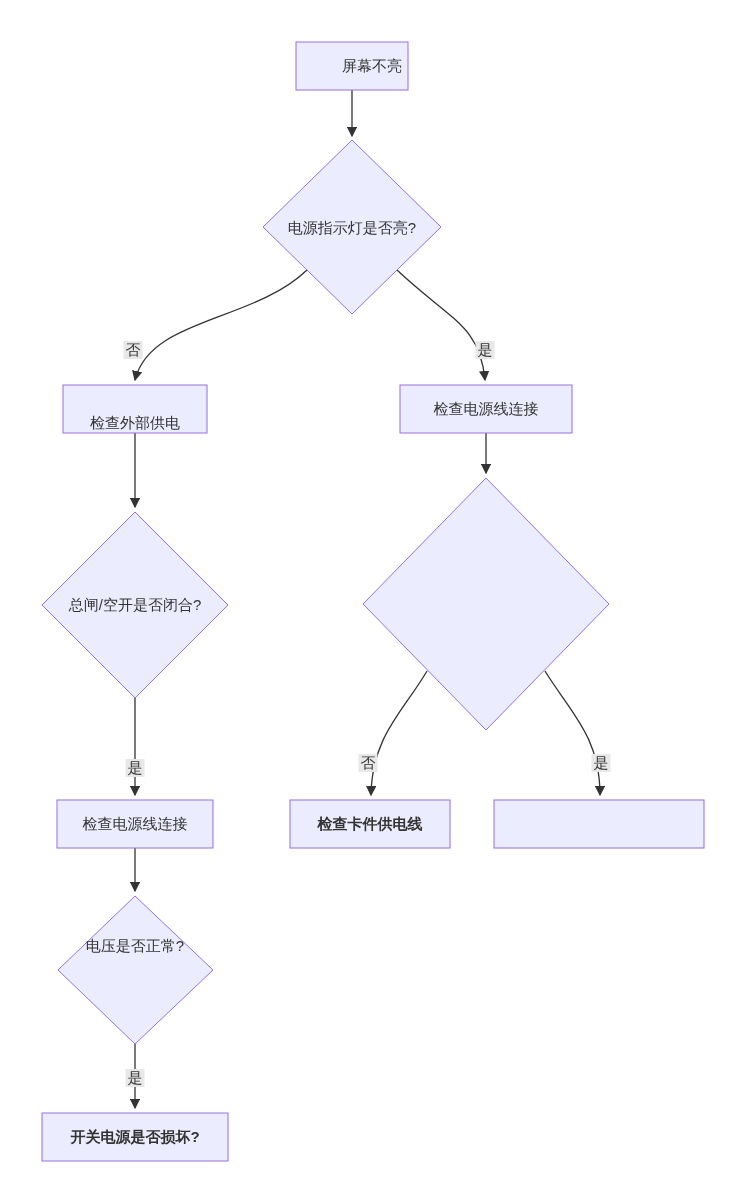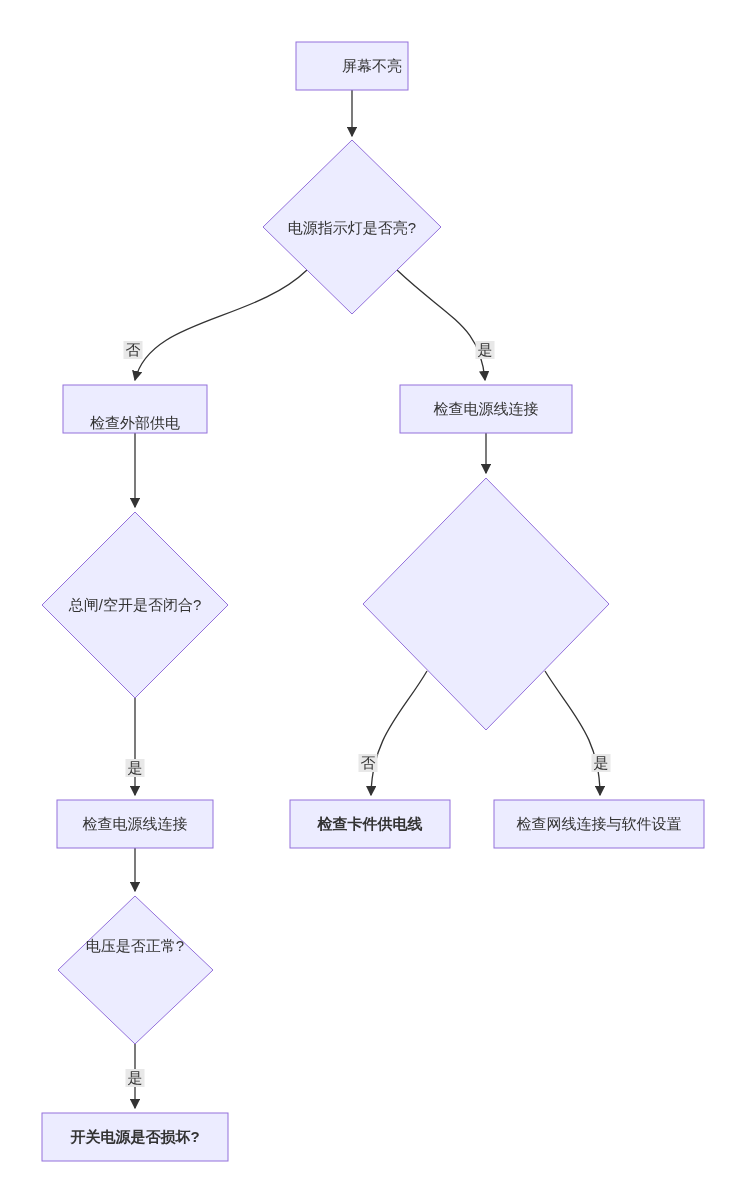--- a/index.html
+++ b/index.html
@@ -96,21 +96,20 @@
 
   <div class="node-label" style="left:135px; top:824px;text-align:center;">检查电源线连接</div>
 
   <div class="node-label" style="left:135px; top:946px;text-align:center;">电压是否正常?</div>
 
   <div class="node-label" style="left:135px; top:1137px;font-weight:bold;">开关电源是否损坏?</div>
 
 
   <div class="node-label" style="left:370px; top:824px;font-weight:bold;">检查卡件供电线</div>
 
-  <div class="node-label" style="left:599px; top:824px;">检查网线连接与软件设置</div>
 
   <span class="edge-label" style="left:133px; top:350px;">否</span>
 
   <span class="edge-label" style="left:485px; top:350px;">是</span>
 
   <span class="edge-label" style="left:135px; top:768px;">是</span>
 
   <span class="edge-label" style="left:135px; top:1078px;">是</span>
 
   <span class="edge-label" style="left:368px; top:763px;">否</span>

